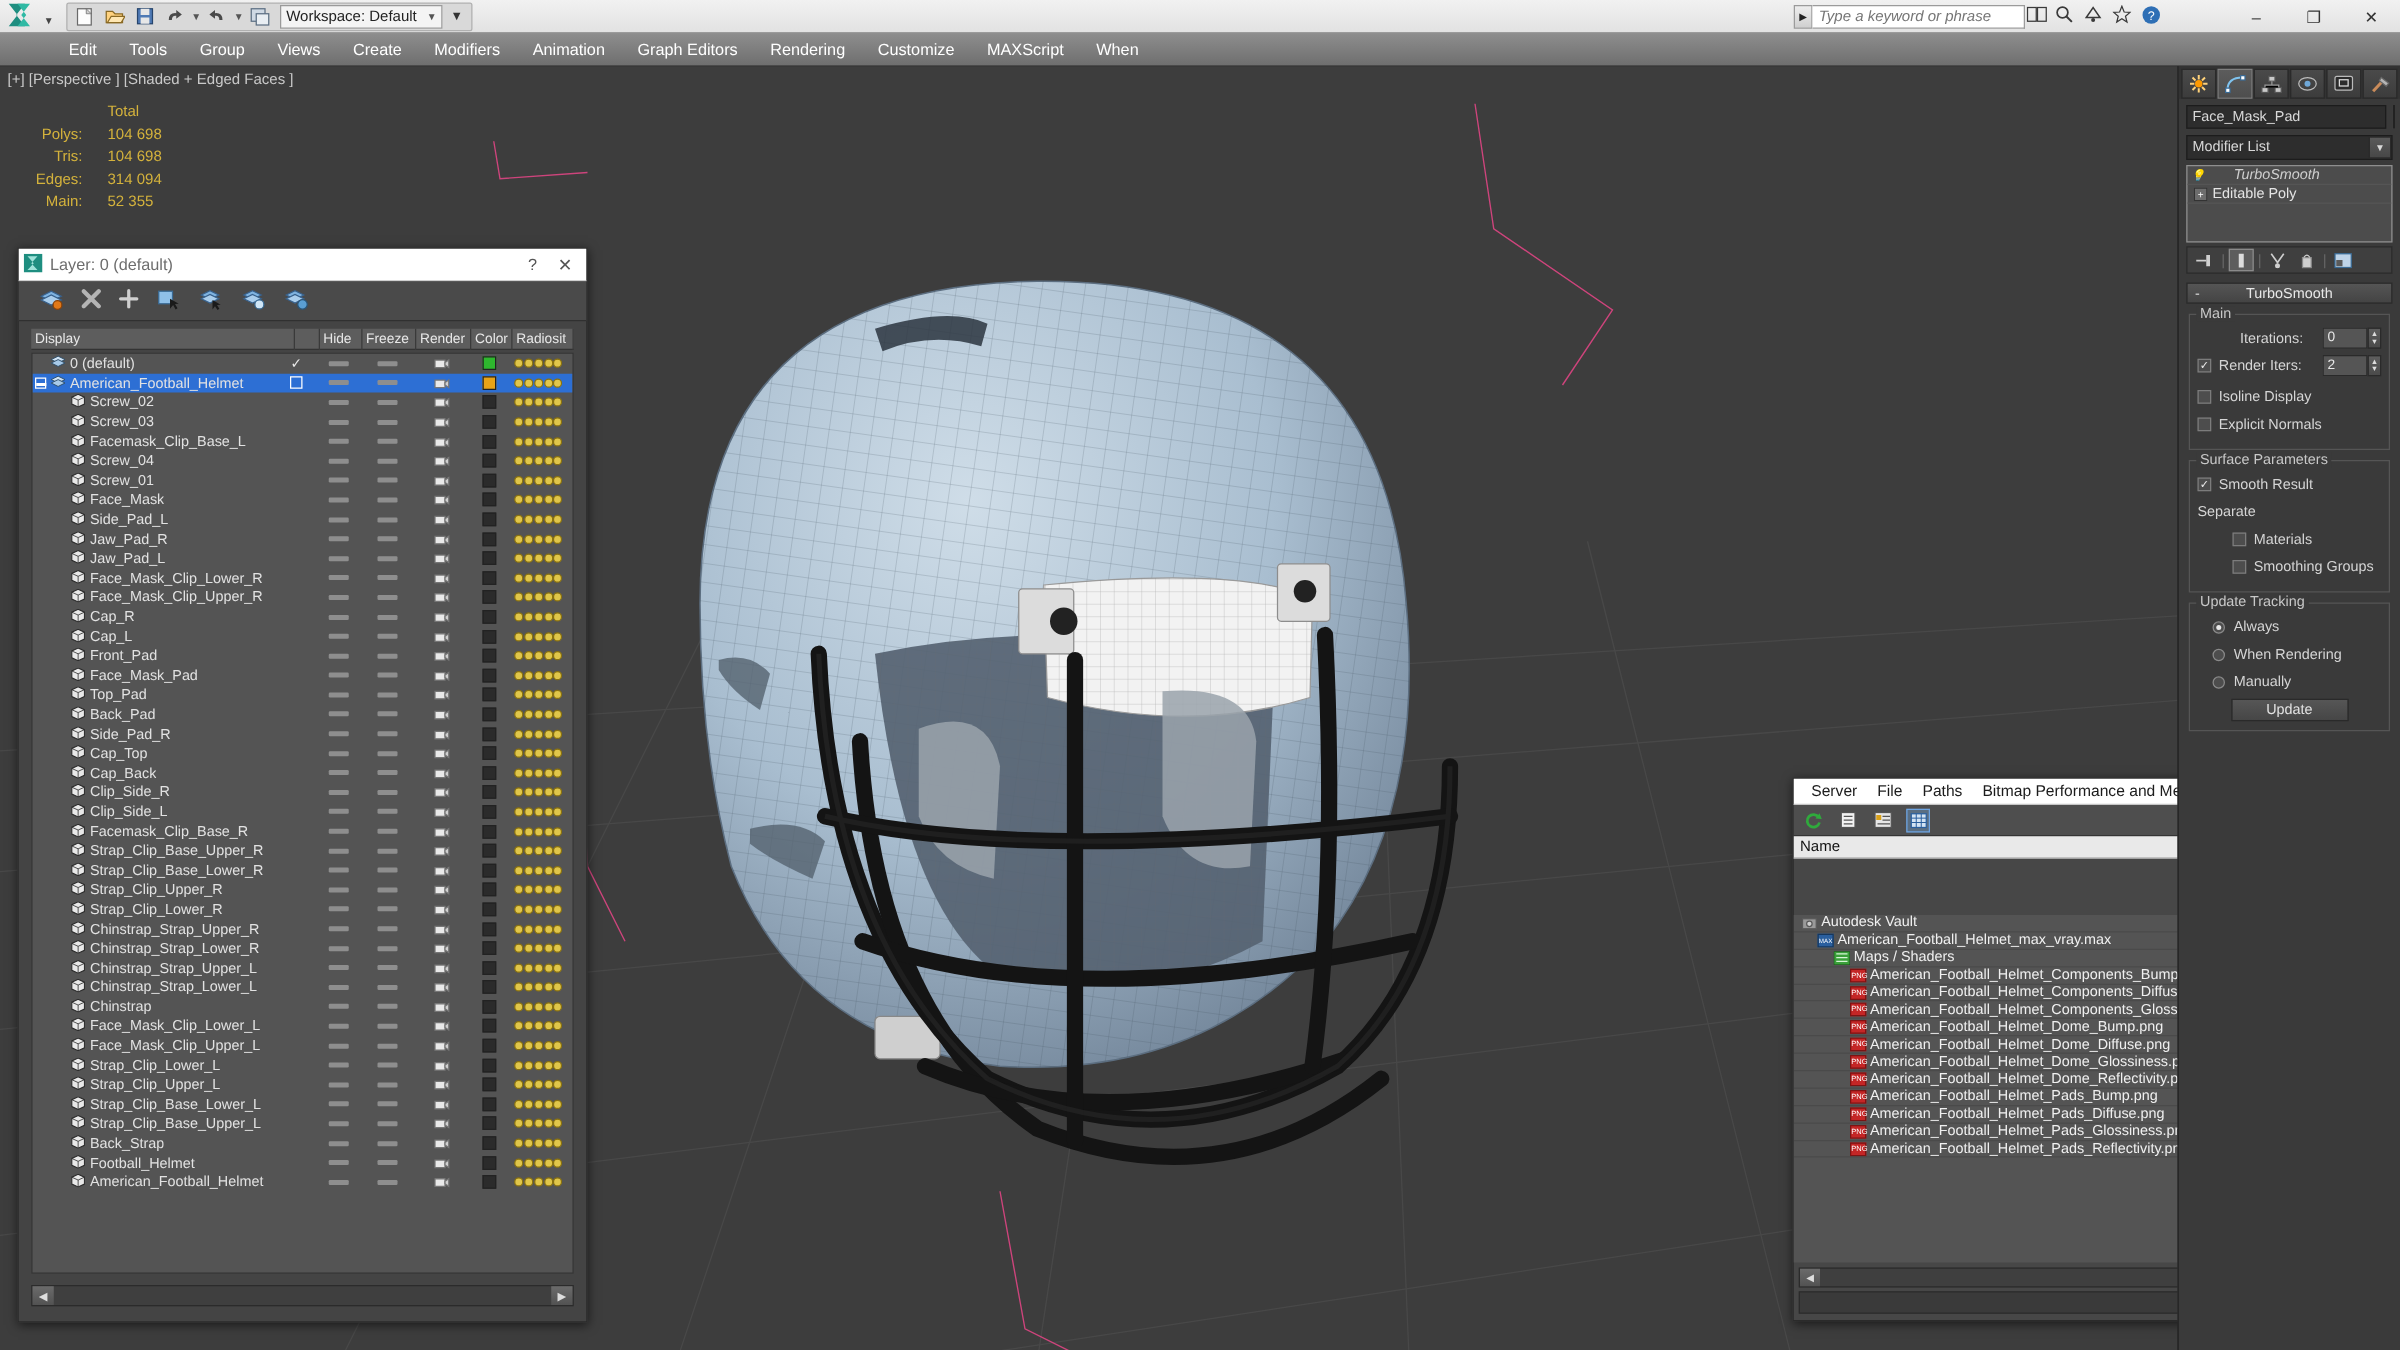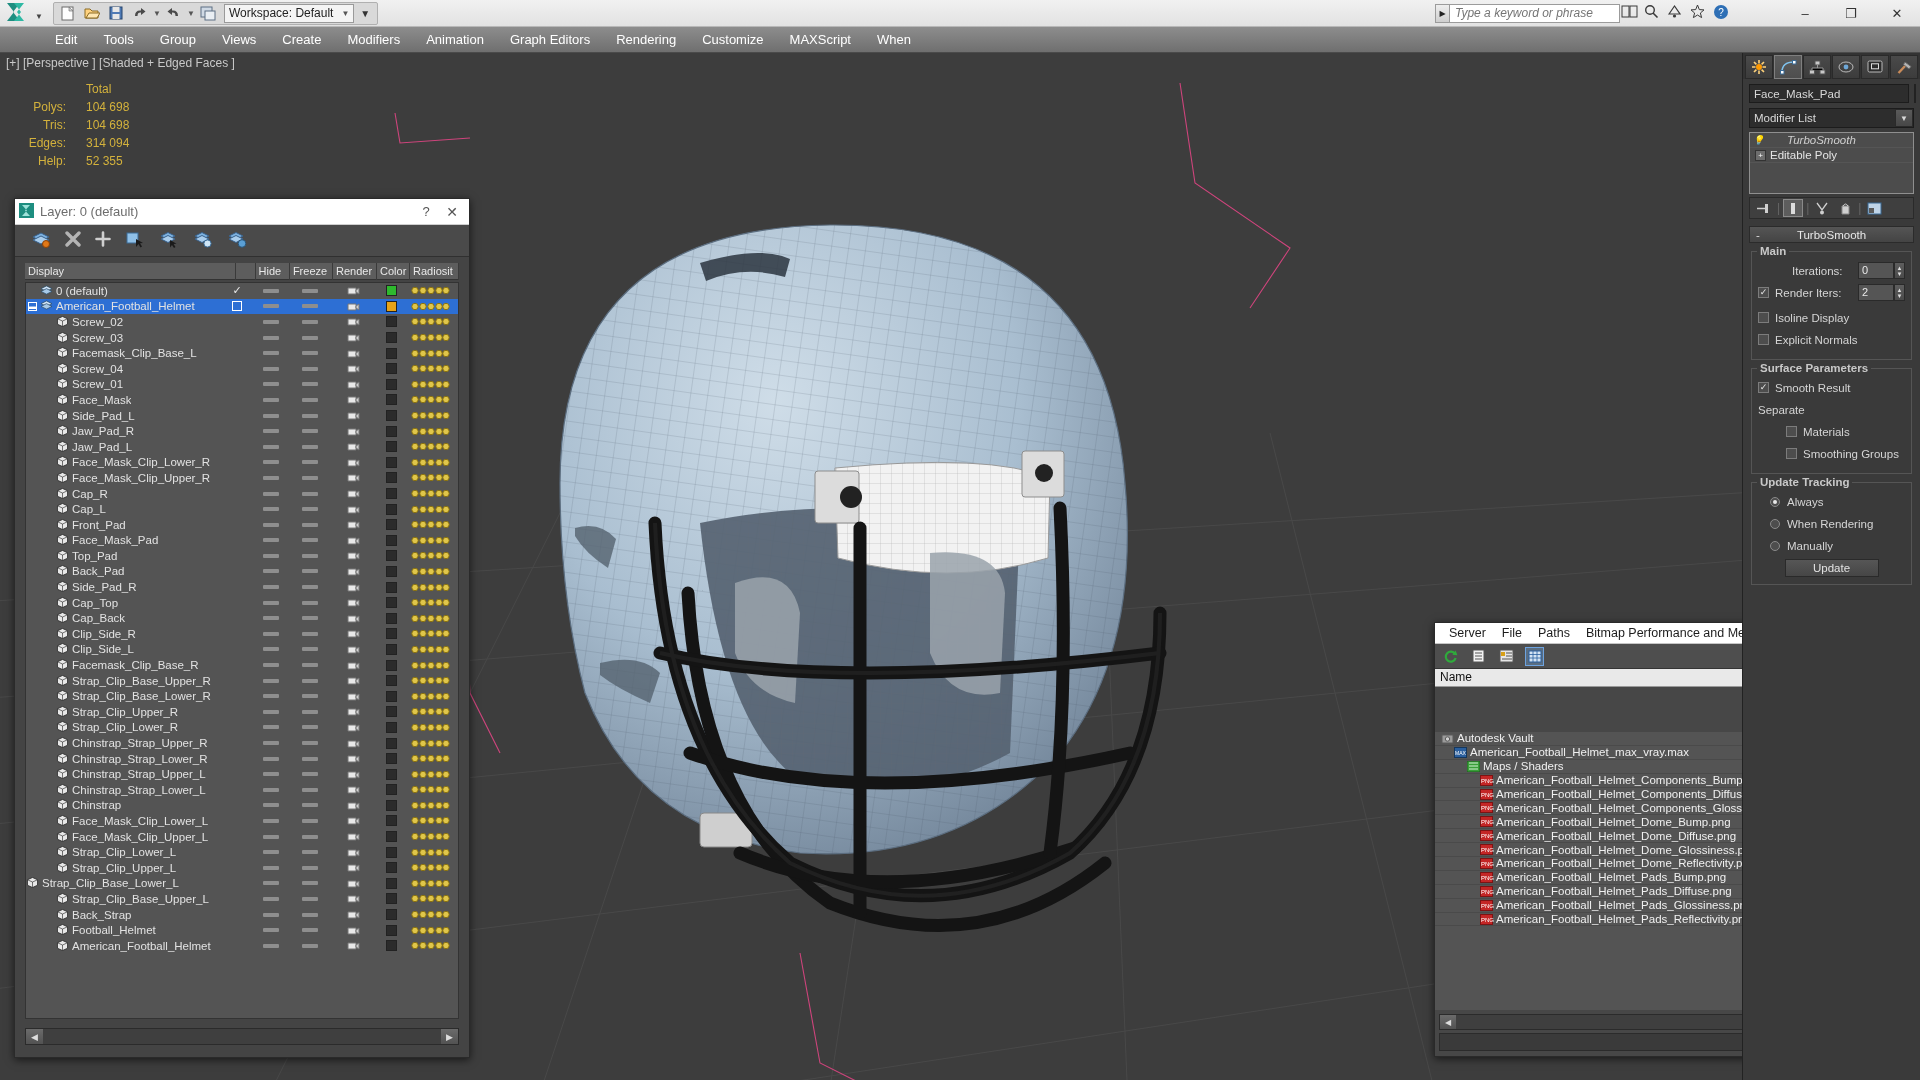--- a/index.html
+++ b/index.html
@@ -148,21 +148,21 @@
     display:flex; align-items:center; gap:3px; padding-left:4px;}
   .cp-stackbtns .b { width:20px;height:18px; display:flex;align-items:center;justify-content:center;
     color:#cfcfcf; font-size:11px;}
   .cp-stackbtns .b.on { background:#5d5d5d; border:1px solid #8a8a8a;}
   .roll-title { margin:7px 6px 0 6px; height:17px; background:linear-gradient(#555,#444);
     border:1px solid #2b2b2b; display:flex; align-items:center; color:#e8e8e8; font-size:11.5px;}
   .roll-title .mn { width:16px; text-align:center; color:#ddd;}
   .roll-title .rt { flex:1; text-align:center; padding-right:16px;}
   .grp { margin:8px 8px 0 8px; border:1px solid #555; padding:9px 6px 7px 6px; position:relative;}
   .grp > .gl { position:absolute; top:-7px; left:5px; background:#3a3a3a; padding:0 3px;
-    font-size:11.5px; color:#c8c8c8;font-weight:bold;}
+    font-size:11.5px; color:#c8c8c8;}
   .prow { display:flex; align-items:center; font-size:11.5px; color:#d5d5d5; height:19px; margin-bottom:3px;}
   .spin { display:flex; align-items:center; margin-left:auto;}
   .spin .fld { width:36px;height:17px; background:#555; border:1px solid #2a2a2a; color:#e8e8e8;
     font-size:11px; padding-left:3px; line-height:15px;}
   .spin .up { width:11px;height:17px; background:linear-gradient(#5e5e5e,#4a4a4a);
     border:1px solid #2a2a2a; display:flex;flex-direction:column;align-items:center;
     justify-content:center; font-size:6px; color:#ddd; line-height:6px;}
   .cbx { width:11px;height:11px; background:#4d4d4d; border:1px solid #7c7c7c; margin-right:6px;
     display:inline-flex; align-items:center; justify-content:center; color:#e8e8e8; font-size:9px;
     line-height:9px; flex:0 0 auto;}
@@ -377,21 +377,21 @@
             </tr>
         <tr>
               <td class="lab">Tris:</td>
             <td class="val">104 698</td>
             </tr>
         <tr>
               <td class="lab">Edges:</td>
             <td class="val">314 094</td>
             </tr>
         <tr>
-              <td class="lab">Help:</td>
+              <td class="lab">Main:</td>
             <td class="val">52 355</td>
             </tr>
       </tbody>
         </table>
     </div>
   </div>
 
   <div class="layerdlg">
     <div class="ld-title">
       <span>
@@ -1707,21 +1707,21 @@
                 <circle cx="5" cy="5.5" r="3.2"></circle>
                 <circle cx="13" cy="5.5" r="3.2"></circle>
                 <circle cx="21" cy="5.5" r="3.2"></circle>
                 <circle cx="29" cy="5.5" r="3.2"></circle>
                 <circle cx="36" cy="5.5" r="3.2"></circle>
               </g>
             </svg>
           </span>
         </div>
         <div class="lrow">
-          <span class="lname" style=""><svg class="cube" viewBox="0 0 13 12">
+          <span class="lname" style="padding-left:30px"><svg class="cube" viewBox="0 0 13 12">
               <polygon points="6.5,0.5 12,3 12,9 6.5,11.5 1,9 1,3" fill="#e8e8e8" stroke="#2b2b2b" stroke-width="0.9"></polygon>
               <path d="M1 3 L6.5 5.5 L12 3 M6.5 5.5 V11.5" stroke="#2b2b2b" stroke-width="0.7" fill="none"></path>
             </svg>Strap_Clip_Base_Lower_L</span>
           <span class="colcell" style="left:200px;width:22px"></span>
           <span class="colcell" style="left:228px;width:34px">
             <span class="dash"></span>
           </span>
           <span class="colcell" style="left:264px;width:40px">
             <span class="dash"></span>
           </span>

